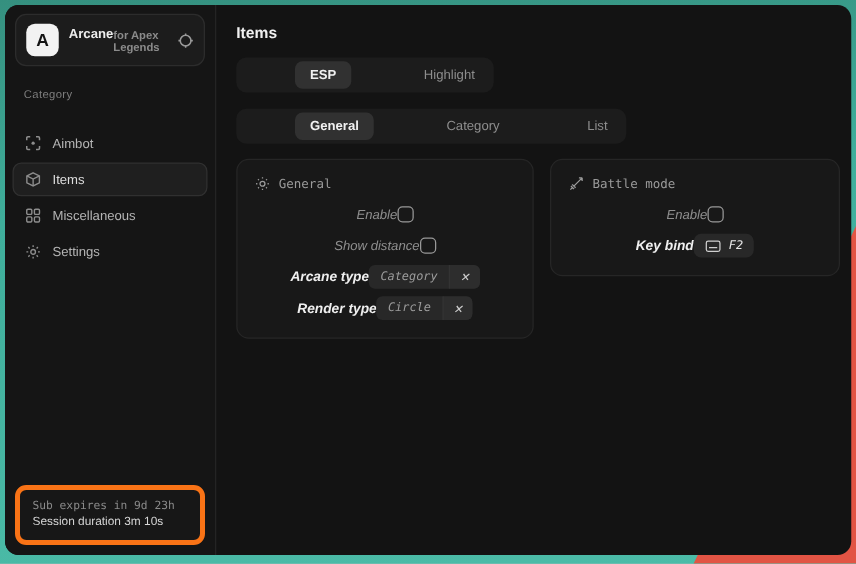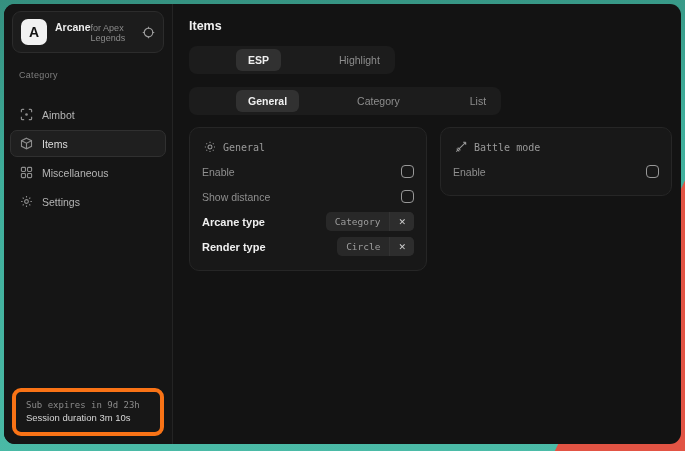--- a/index.html
+++ b/index.html
@@ -7,21 +7,21 @@
   .backdrop { position:absolute; inset:0; background:linear-gradient(175deg,#35907f 0%,#3fae9b 35%,#4cbca8 100%); }
   .backdrop-red { position:absolute; inset:0; background:#e25444; clip-path:polygon(100% 40%,100% 100%,81% 100%); }
   .window { position:absolute; left:4px; top:4px; right:4px; bottom:7px; background:#131313; border-radius:11px; display:flex; overflow:hidden; }
 
   
   .sidebar { width:169px; background:#151515; border-right:1px solid #242424; display:flex; flex-direction:column; flex-shrink:0; }
   .header-card { margin:7px 8px 0; background:#1c1c1c; border:1px solid #2c2c2c; border-radius:9px; padding:7px 8px; display:flex; align-items:center; gap:8px; }
   .logo { width:26px; height:26px; background:#f2f2f2; border-radius:7px; color:#141414; font-weight:700; font-size:14px; display:flex; align-items:center; justify-content:center; flex-shrink:0; }
   .app-meta { display:flex; flex-direction:row; }
   .app-name { font-size:10.5px; font-weight:700; color:#ececec; }
-  .app-sub { font-size:9px; color:#8b8b8b; margin-top:2px; }
+  .app-sub { font-size:9px; color:#8b8b8b; margin-top:2px;font-weight:bold; }
   .target-btn { margin-left:auto; color:#9a9a9a; display:flex; }
   .category-label { font-size:9px; color:#7e7e7e; margin:17px 0 6px 15px; letter-spacing:.3px; }
   .nav { display:flex; flex-direction:column; gap:2px; padding:0 6px;margin-top:15px; }
   .nav-item { display:flex; align-items:center; gap:9px; height:27px; padding:0 9px; border:1px solid transparent; border-radius:7px; color:#b5b5b5; font-size:10.5px; cursor:default; }
   .nav-item .nico { color:#8d8d8d; width:13px; height:13px; display:flex; flex-shrink:0; }
   .nav-item.selected { background:#1f1f1f; border-color:#303030; color:#dddddd; }
   .sidebar-footer { margin:auto 8px 8px; border:4px solid #f97316; border-radius:9px; padding:8px 10px 9px; background:#171717; }
   .sub-line { font-family:"DejaVu Sans Mono", monospace; font-size:9px; color:#8a8a8a; }
   .session-line { font-size:9.5px; color:#d6d6d6; margin-top:2px; }
 
@@ -31,21 +31,21 @@
   .tab-row { margin-top:13px; }
   .tab-group { display:inline-flex; background:#1c1c1c; border-radius:8px; padding:3px; gap:2px; }
   .tab { font-size:10.5px; color:#8d8d8d; padding:5px 12px; border-radius:6px; cursor:default; white-space:nowrap;margin-left:44px; }
   .tab.selected { background:#313131; color:#f0f0f0; font-weight:600; }
   .panels { display:flex; gap:13px; margin-top:12px; align-items:flex-start; }
   .panel { background:#181818; border:1px solid #262626; border-radius:10px; padding:8px 12px 11px; }
   .panel-general { width:238px; }
   .panel-battle { width:232px; }
   .panel-header { display:flex; align-items:center; gap:7px; color:#9a9a9a; font-family:"DejaVu Sans Mono", monospace; font-size:10px; margin:5px 0 6px 2px; }
   .panel-header .pico { display:flex; color:#9a9a9a; }
-  .row { display:flex; align-items:center; justify-content:space-between; min-height:25px; }
+  .row { display:flex; align-items:center; justify-content:center; min-height:25px;font-style:italic; }
   .lbl-dim { color:#8f8f8f; font-size:10.5px; }
   .lbl-bright { color:#efefef; font-size:11px; font-weight:600; }
   .checkbox { width:13px; height:13px; border:1.5px solid #989898; border-radius:4px; background:transparent; cursor:default; }
   .chip { display:inline-flex; align-items:stretch; background:#282828; border-radius:5px; overflow:hidden; cursor:default; }
   .chip-label { font-family:"DejaVu Sans Mono", monospace; font-size:9.5px; color:#9c9c9c; padding:4px 9px; display:flex; align-items:center; }
   .chip-x { padding:4px 8px; color:#cfcfcf; font-size:9px; display:flex; align-items:center; border-left:1px solid #333; background:#2d2d2d; cursor:default; }
   .keybind { display:inline-flex; align-items:center; gap:6px; background:#282828; border-radius:6px; padding:4px 9px; color:#e9e9e9; font-size:9.5px; font-family:"DejaVu Sans Mono", monospace; cursor:default; }
   .keybind .kico { display:flex; color:#cfcfcf; }
   svg { display:block; }
 </style>
@@ -184,17 +184,29 @@
               <path d="M12.5 1.5 5 9M12.5 1.5h-3M12.5 1.5v3M3.2 7.6l3.2 3.2M2 9l3 3M1.5 12.5 3.5 10.5"></path>
             </svg>
           </span>
           <span>Battle mode</span>
         </div>
 
         <div class="row">
           <span class="lbl-dim">Enable</span>
           <span class="checkbox"></span>
         </div>
+        <div class="row">
+          <span class="lbl-bright">Key bind</span>
+          <span class="keybind">
+            <span class="kico">
+              <svg width="13" height="10" viewBox="0 0 14 11" fill="none" stroke="currentColor" stroke-width="1.1">
+                <rect x="1" y="1" width="12" height="9" rx="1.6"></rect>
+                <path d="M3.4 6.8h7.2"></path>
+              </svg>
+            </span>
+            <span>F2</span>
+          </span>
+        </div>
       </div>
 
     </div>
   </div>
 </div>
 
 </body></html>

